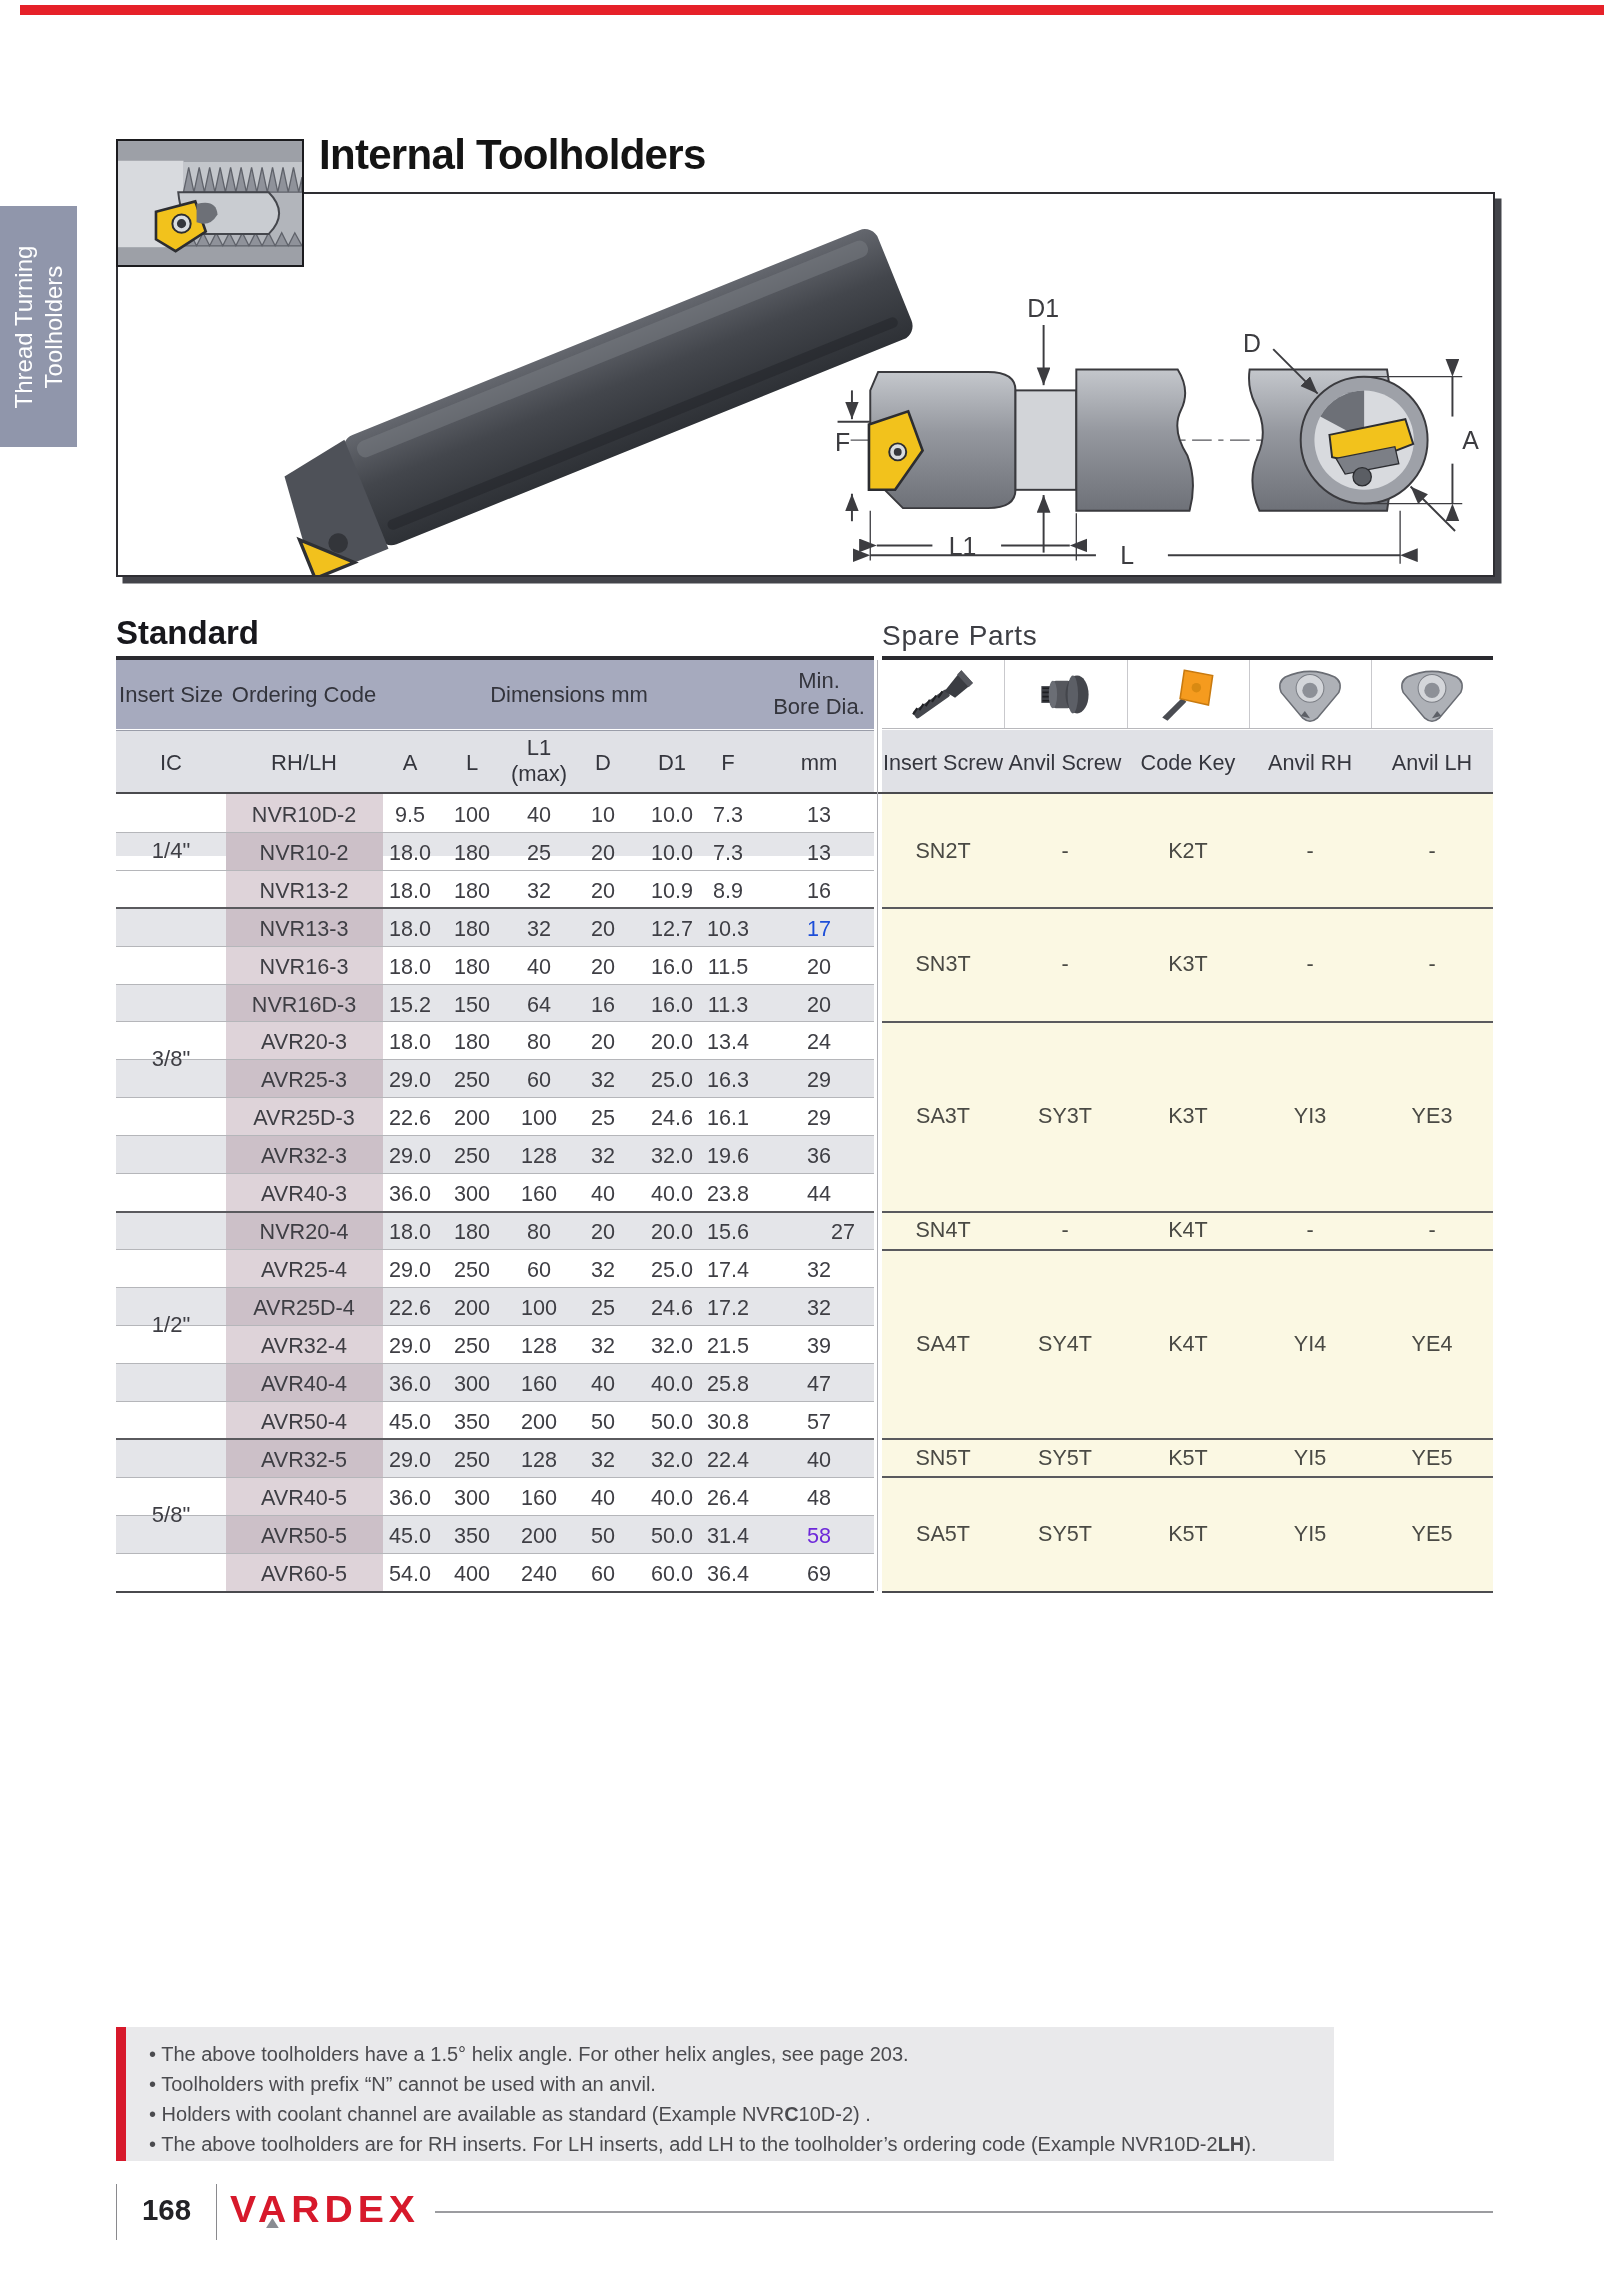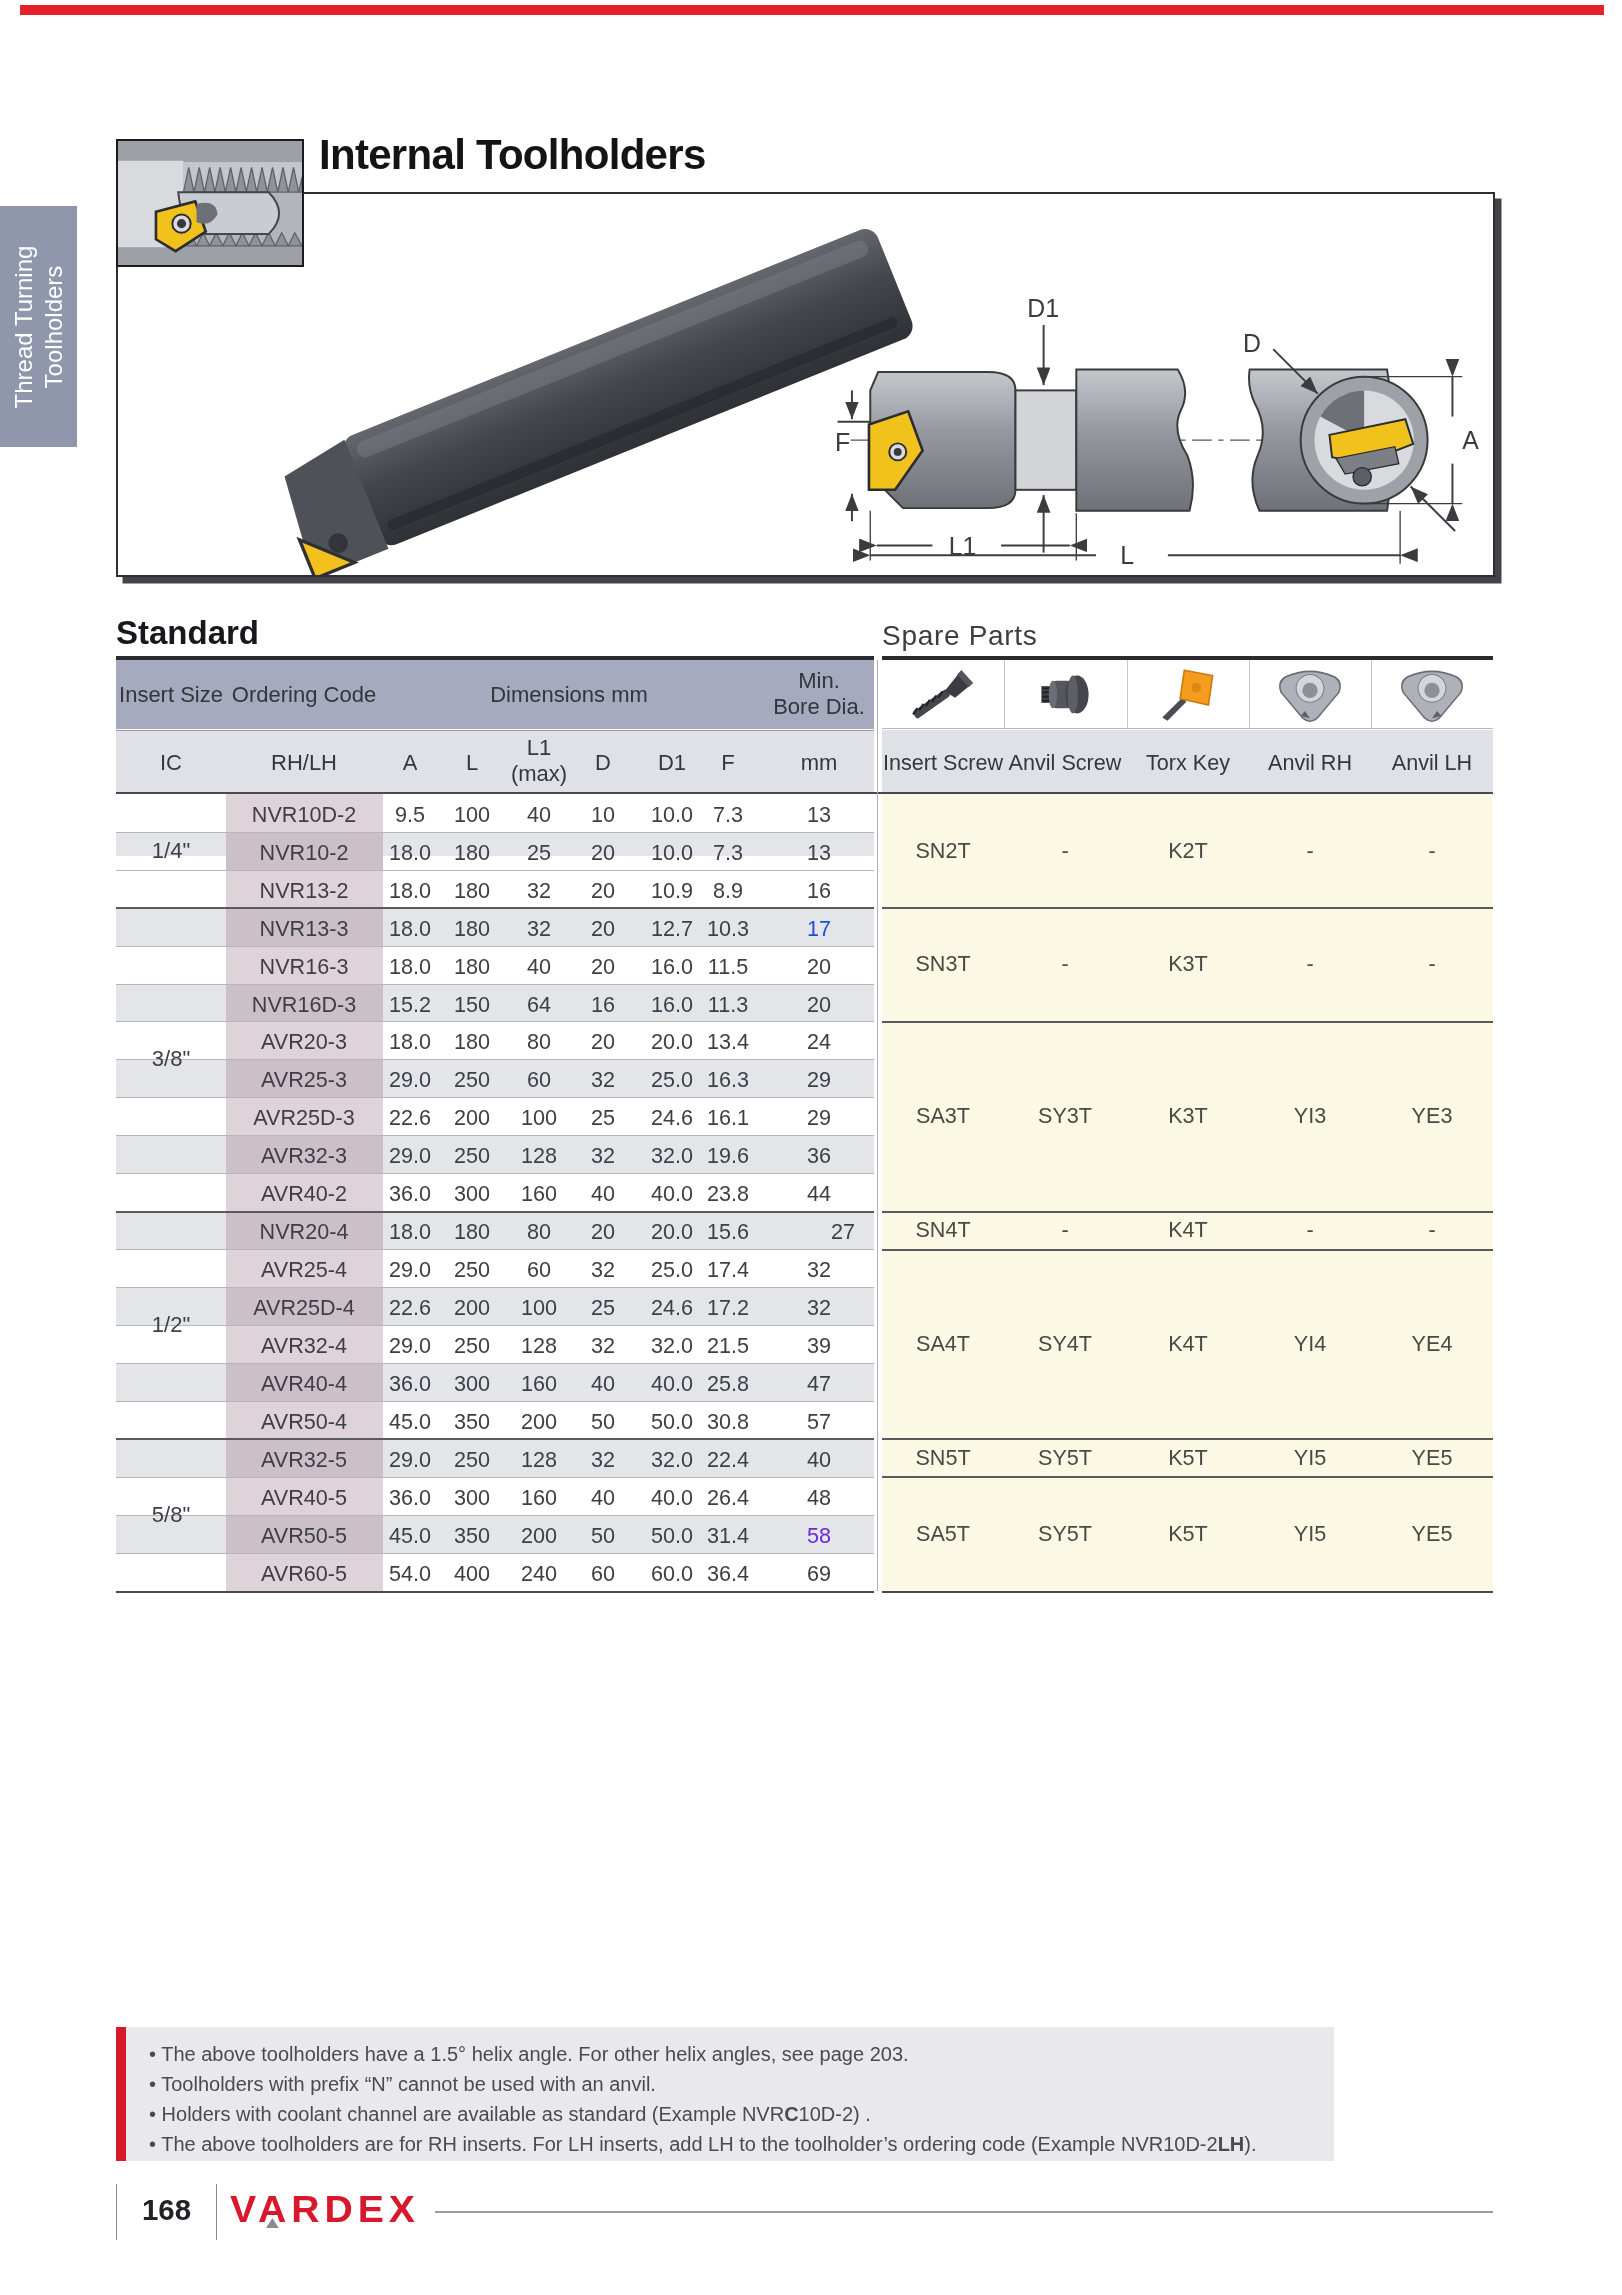--- a/index.html
+++ b/index.html
@@ -203,21 +203,21 @@
           <circle cx="70" cy="48" r="27" fill="#d4d6da" stroke="#7b7e85" stroke-width="2"></circle>
           <circle cx="70" cy="52" r="15" fill="#8d9097"></circle>
           <path d="M60,92 L70,106 L52,102 Z" fill="#5d6067"></path>
         </g>
       </svg>
     </div>
   </div>
   <div class="abs" id="spare-hdr" style="left: 882px; top: 730px; width: 611px; height: 64px; background: rgb(224, 225, 230);">
       <div style="position: absolute; left: 61px; top: 19.6px; transform: translateX(-50%); font-size: 21.6px; color: rgb(53, 54, 62); white-space: nowrap;">Insert Screw</div>
       <div style="position: absolute; left: 183px; top: 19.6px; transform: translateX(-50%); font-size: 21.6px; color: rgb(53, 54, 62); white-space: nowrap;">Anvil Screw</div>
-      <div style="position: absolute; left: 306px; top: 19.6px; transform: translateX(-50%); font-size: 21.6px; color: rgb(53, 54, 62); white-space: nowrap;">Torx Key</div>
+      <div style="position: absolute; left: 306px; top: 19.6px; transform: translateX(-50%); font-size: 21.6px; color: rgb(53, 54, 62); white-space: nowrap;">Code Key</div>
       <div style="position: absolute; left: 428px; top: 19.6px; transform: translateX(-50%); font-size: 21.6px; color: rgb(53, 54, 62); white-space: nowrap;">Anvil RH</div>
       <div style="position: absolute; left: 550px; top: 19.6px; transform: translateX(-50%); font-size: 21.6px; color: rgb(53, 54, 62); white-space: nowrap;">Anvil LH</div>
     </div>
 
   <div class="abs" id="table-layer" style="left:0;top:0;width:1623px;height:2295px;pointer-events:none;">
       <div style="position: absolute; left: 882px; top: 794px; width: 611px; height: 797px; background: rgb(251, 248, 227);"></div>
       <div style="position: absolute; left: 116px; top: 794px; width: 758px; height: 38px; background: rgb(255, 255, 255);">
         <div style="position: absolute; left: 110px; top: 0px; width: 157px; height: 38px; background: rgb(222, 211, 217);"></div>
         <div style="position: absolute; left: 188px; top: 7.9px; transform: translateX(-50%); font-size: 21.6px; color: rgb(62, 62, 68); white-space: nowrap;">NVR10D-2</div>
         <div style="position: absolute; left: 294px; top: 7.9px; transform: translateX(-50%); font-size: 21.6px; color: rgb(62, 62, 68); white-space: nowrap;">9.5</div>
@@ -322,21 +322,21 @@
         <div style="position: absolute; left: 294px; top: 7.9px; transform: translateX(-50%); font-size: 21.6px; color: rgb(62, 62, 68); white-space: nowrap;">29.0</div>
         <div style="position: absolute; left: 356px; top: 7.9px; transform: translateX(-50%); font-size: 21.6px; color: rgb(62, 62, 68); white-space: nowrap;">250</div>
         <div style="position: absolute; left: 423px; top: 7.9px; transform: translateX(-50%); font-size: 21.6px; color: rgb(62, 62, 68); white-space: nowrap;">128</div>
         <div style="position: absolute; left: 487px; top: 7.9px; transform: translateX(-50%); font-size: 21.6px; color: rgb(62, 62, 68); white-space: nowrap;">32</div>
         <div style="position: absolute; left: 556px; top: 7.9px; transform: translateX(-50%); font-size: 21.6px; color: rgb(62, 62, 68); white-space: nowrap;">32.0</div>
         <div style="position: absolute; left: 612px; top: 7.9px; transform: translateX(-50%); font-size: 21.6px; color: rgb(62, 62, 68); white-space: nowrap;">19.6</div>
         <div style="position: absolute; left: 703px; top: 7.9px; transform: translateX(-50%); font-size: 21.6px; color: rgb(62, 62, 68); white-space: nowrap;">36</div>
       </div>
       <div style="position: absolute; left: 116px; top: 1173px; width: 758px; height: 38px; background: rgb(255, 255, 255);">
         <div style="position: absolute; left: 110px; top: 0px; width: 157px; height: 38px; background: rgb(222, 211, 217);"></div>
-        <div style="position: absolute; left: 188px; top: 7.9px; transform: translateX(-50%); font-size: 21.6px; color: rgb(62, 62, 68); white-space: nowrap;">AVR40-2</div>
+        <div style="position: absolute; left: 188px; top: 7.9px; transform: translateX(-50%); font-size: 21.6px; color: rgb(62, 62, 68); white-space: nowrap;">AVR40-3</div>
         <div style="position: absolute; left: 294px; top: 7.9px; transform: translateX(-50%); font-size: 21.6px; color: rgb(62, 62, 68); white-space: nowrap;">36.0</div>
         <div style="position: absolute; left: 356px; top: 7.9px; transform: translateX(-50%); font-size: 21.6px; color: rgb(62, 62, 68); white-space: nowrap;">300</div>
         <div style="position: absolute; left: 423px; top: 7.9px; transform: translateX(-50%); font-size: 21.6px; color: rgb(62, 62, 68); white-space: nowrap;">160</div>
         <div style="position: absolute; left: 487px; top: 7.9px; transform: translateX(-50%); font-size: 21.6px; color: rgb(62, 62, 68); white-space: nowrap;">40</div>
         <div style="position: absolute; left: 556px; top: 7.9px; transform: translateX(-50%); font-size: 21.6px; color: rgb(62, 62, 68); white-space: nowrap;">40.0</div>
         <div style="position: absolute; left: 612px; top: 7.9px; transform: translateX(-50%); font-size: 21.6px; color: rgb(62, 62, 68); white-space: nowrap;">23.8</div>
         <div style="position: absolute; left: 703px; top: 7.9px; transform: translateX(-50%); font-size: 21.6px; color: rgb(62, 62, 68); white-space: nowrap;">44</div>
       </div>
       <div style="position: absolute; left: 116px; top: 1211px; width: 758px; height: 38px; background: rgb(228, 229, 233);">
         <div style="position: absolute; left: 110px; top: 0px; width: 157px; height: 38px; background: rgb(204, 192, 200);"></div>

